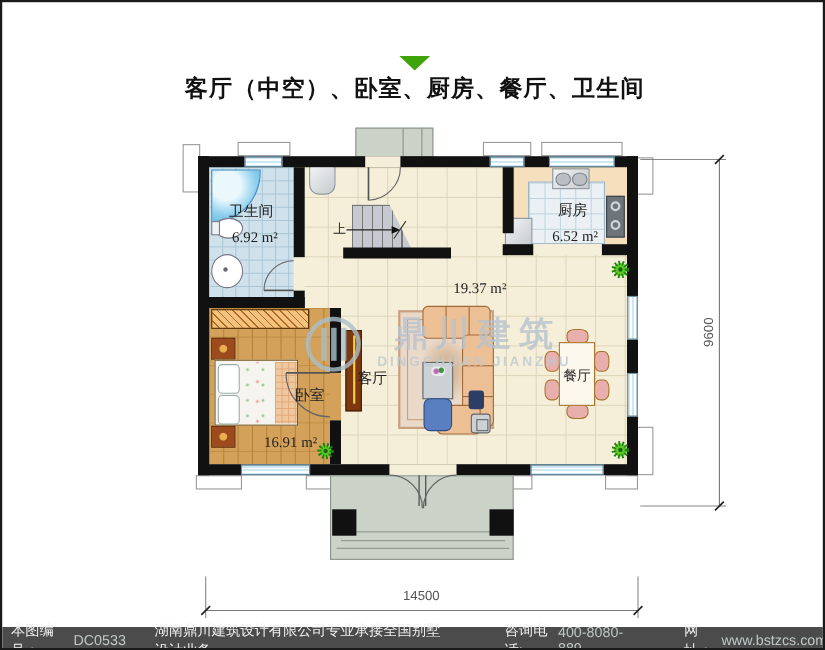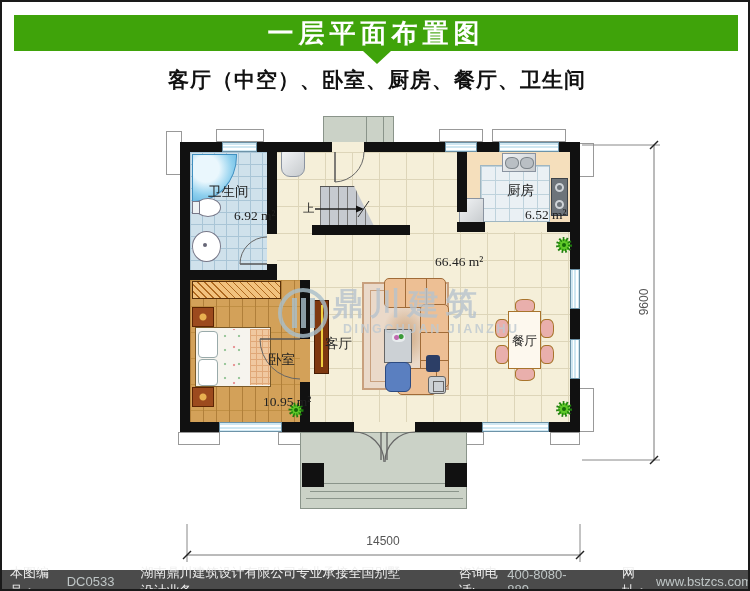--- a/index.html
+++ b/index.html
@@ -40,21 +40,21 @@
       background-image:linear-gradient(90deg,#b07f3a 1px,transparent 1px),
                        linear-gradient(#c08f44 1px,transparent 1px);
       background-size:13px 26px;}
   .wardrobe{position:absolute;background:repeating-linear-gradient(45deg,#f2c27e 0 4px,#b06a20 4px 5px);
       border:1px solid #5a3008;box-sizing:border-box;}
   .porch{position:absolute;background:#cbd2c7;border:1px solid #8a948a;box-sizing:border-box;}
   .pline{position:absolute;background:#8a948a;height:1px;}
   .room-label{position:absolute;font-family:"Liberation Serif","DejaVu Serif",serif;
       font-size:13.5px;color:#222;white-space:nowrap;}
   .area-label{position:absolute;font-family:"Liberation Serif","DejaVu Serif",serif;
-      font-size:13.5px;color:#222;white-space:nowrap;margin-left:23px;}
+      font-size:13.5px;color:#222;white-space:nowrap;}
   .dim-label{position:absolute;font-size:12px;color:#555;text-align:center;}
   
   .sofa{position:absolute;background:#edbf94;border:1px solid #a06b38;
       border-radius:5px;box-sizing:border-box;}
   .rug{position:absolute;background:#ead9c9;border:2px solid #c8a07e;box-sizing:border-box;}
   .rug-inner{position:absolute;left:6px;top:6px;right:6px;bottom:6px;
       border:1px solid #c8a07e;background:radial-gradient(ellipse at center,#d8b898 0 18%,transparent 48%);}
   .ctable{position:absolute;background:#ccd1d5;border:1px solid #666;box-sizing:border-box;}
   .chair{position:absolute;background:#e9afac;border:1px solid #a8742c;
       border-radius:38%;box-sizing:border-box;}
@@ -79,23 +79,20 @@
   .footer .lab{color:#efefef;}
   .footer .val{color:#bfc6c6;}
   svg.overlay{position:absolute;left:0;top:0;z-index:30;pointer-events:none;}
   .lbl-z{z-index:35;}
 </style>
 </head>
 <body>
 
 <div id="page">
 
-  <div class="header-bar" style="background:#3fa30a;">
-    <span class="header-title">一层平面布置图</span>
-  </div>
   <div class="header-arrow" style="border-top:13px solid #3fa30a;"></div>
   <div class="subtitle">客厅（中空）、卧室、厨房、餐厅、卫生间</div>
 
   <div class="abs" style="left:0;top:0;width:750px;height:560px;">
 
     <div class="sill" style="left:164px;top:129px;width:16px;height:44px;"></div>
     <div class="sill" style="left:214px;top:127px;width:48px;height:13px;"></div>
     <div class="sill" style="left:437px;top:127px;width:44px;height:13px;"></div>
     <div class="sill" style="left:490px;top:127px;width:74px;height:13px;"></div>
     <div class="sill" style="left:576px;top:141px;width:16px;height:34px;"></div>
@@ -262,38 +259,38 @@
       <g>
         <circle cx="294" cy="408" r="5.5" fill="#5fc828" stroke="#1e7e0e" stroke-width="4" stroke-dasharray="1.5 1.8"></circle>
         <circle cx="294" cy="408" r="2" fill="#156a08"></circle>
       </g>
     </svg>
 
     <div class="room-label lbl-z" style="left:206px;top:181px;">卫生间</div>
     <div class="area-label lbl-z" style="left:209px;top:206px;">6.92 m²</div>
     <div class="room-label lbl-z" style="left:505px;top:180px;">厨房</div>
     <div class="area-label lbl-z" style="left:500px;top:205px;">6.52 m²</div>
-    <div class="area-label lbl-z" style="left:410px;top:252px;">66.46 m²</div>
+    <div class="area-label lbl-z" style="left:410px;top:252px;">19.37 m²</div>
     <div class="room-label lbl-z" style="left:323px;top:333px;">客厅</div>
     <div class="room-label lbl-z" style="left:266px;top:349px;">卧室</div>
-    <div class="area-label lbl-z" style="left:238px;top:392px;">10.95 m²</div>
+    <div class="area-label lbl-z" style="left:238px;top:392px;">16.91 m²</div>
     <div class="room-label lbl-z" style="left:510px;top:331px;font-size:12.5px;">餐厅</div>
     <div class="room-label lbl-z" style="left:301px;top:199px;font-size:11.5px;">上</div>
 
     <div class="dim-label lbl-z" style="left:341px;top:532px;width:80px;">14500</div>
     <div class="dim-label lbl-z" style="left:620px;top:293px;width:44px;transform:rotate(-90deg);">9600</div>
 
     <div class="wm">
       <div class="wm-circle" style="left:276px;top:286px;"></div>
       <div class="wm-bars" style="left:290px;top:296px;height:30px;">
         <div></div>
           <div></div>
           <div></div>
       </div>
-      <div class="wm-cn" style="left:330px;top:281px;">鼎川建筑</div>
+      <div class="wm-cn" style="left:356px;top:281px;">鼎川建筑</div>
       <div class="wm-en" style="left:341px;top:320px;">DINGCHUAN JIANZHU</div>
     </div>
   </div>
 
   <div class="footer" style="background:#4b4b4b;">
     <span class="lab" style="margin-left:8px;">本图编号：</span>
       <span class="val">DC0533</span>
     <span class="lab" style="margin-left:26px;">湖南鼎川建筑设计有限公司专业承接全国别墅设计业务</span>
     <span class="lab" style="margin-left:46px;">咨询电话:</span>
       <span class="val">400-8080-889</span>

